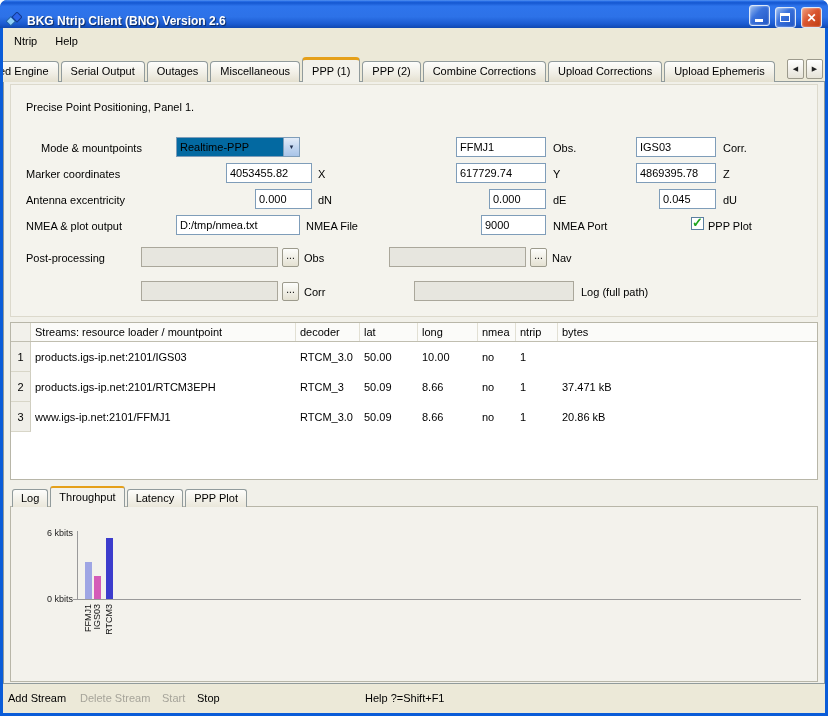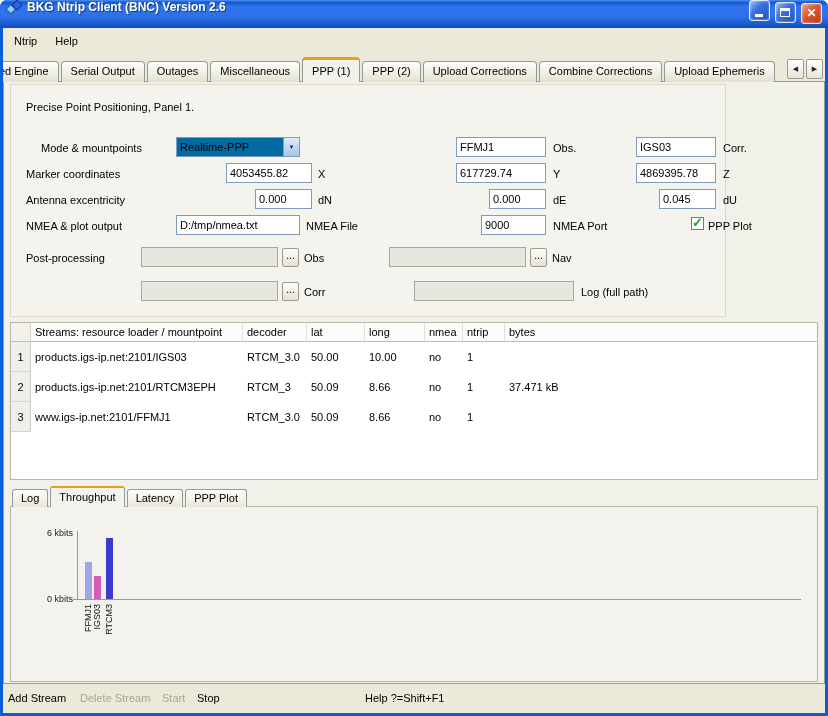--- a/index.html
+++ b/index.html
@@ -2,21 +2,21 @@
 <html><head>
 <meta charset="utf-8">
 <style>
   *{box-sizing:border-box;margin:0;padding:0;}
   body{font-family:"Liberation Sans",sans-serif;background:#fff;}
   .window{position:relative;width:828px;height:716px;background:#ECE9D8;overflow:hidden;
     border-radius:7px 7px 0 0;box-shadow:inset 0 0 0 3px #0A5CD8;font-size:11px;color:#000;}
   
   .titlebar{position:absolute;left:0;top:0;width:100%;height:28px;border-radius:7px 7px 0 0;
     background:linear-gradient(180deg,#5a96f0 0%,#2a70e8 4%,#1557d0 10%,#2e74ec 22%,#2d72e8 60%,#1a5ad0 86%,#1048b0 100%);
-    display:flex;align-items:flex-start;padding:0 6px;gap:5px;}
+    display:flex;align-items:flex-end;padding:0 6px;gap:5px;}
   .title-text{color:#fff;font-weight:bold;font-size:12px;text-shadow:1px 1px 1px rgba(0,0,0,.55);flex:1;white-space:nowrap;}
   .wbtn{width:21px;height:21px;border:1px solid #DDE8F8;border-radius:3px;display:inline-flex;align-items:center;justify-content:center;
     margin-left:2px;background:linear-gradient(135deg,#9EC0F0 0%,#3A72DC 40%,#1F55C4 100%);box-shadow:inset 0 0 2px rgba(255,255,255,.7);cursor:default;}
   .wbtn.close{background:linear-gradient(135deg,#F0A080 0%,#DA5630 45%,#BE3A10 100%);}
   .glyph-x{color:#fff;font-weight:bold;font-size:12px;line-height:1;}
   .glyph-min{display:block;width:8px;height:3px;background:#fff;margin-top:10px;}
   .glyph-max{display:block;width:10px;height:9px;border:1px solid #fff;border-top-width:3px;}
   
   .menubar{position:absolute;left:3px;top:28px;width:822px;height:25px;background:#ECE9D8;display:flex;align-items:center;padding-left:2px;}
   .menu-item{padding:3px 9px;}
@@ -25,42 +25,42 @@
   .tab{flex-shrink:0;height:21px;padding:3px 9px 0;border:1px solid #919B9C;border-bottom:none;border-radius:4px 4px 0 0;
     background:linear-gradient(180deg,#FDFDFB 0%,#F1EFE6 55%,#E4E0D0 100%);margin-right:2px;white-space:nowrap;z-index:2;}
   .tab.cut{margin-left:-14px;}
   .tab.active{height:25px;padding-top:5px;background:#F2F1EA;border-top:3px solid #E5A01A;z-index:3;}
   .tab-scrollers{position:absolute;right:5px;top:59px;display:flex;gap:2px;z-index:5;}
   .scroll-btn{width:17px;height:20px;border:1px solid #9C9A8C;background:linear-gradient(#FFFFFF,#E6E3D8);
     display:flex;align-items:center;justify-content:center;font-size:7px;border-radius:2px;color:#222;}
   
   .main-panel{position:absolute;left:3px;top:81px;width:822px;height:603px;background:#F1F0E9;border:1px solid #919B9C;z-index:1;}
   
-  .ppp-group{position:absolute;left:10px;top:84px;width:716px;height:233px;background:#F4F3ED;border:1px solid #DCD9CC;z-index:2;}
+  .ppp-group{position:absolute;left:10px;top:84px;width:808px;height:233px;background:#F4F3ED;border:1px solid #DCD9CC;z-index:2;}
   .lbl{position:absolute;white-space:nowrap;}
   .field{position:absolute;height:20px;border:1px solid #7F9DB9;background:#fff;font-family:"Liberation Sans",sans-serif;font-size:11px;padding:0 3px;}
   .field.disabled{background:#E7E6DF;border-color:#AAA79B;}
   .mini-btn{position:absolute;width:17px;height:19px;border:1px solid #9C9A8C;border-radius:2px;
     background:linear-gradient(#FDFDFB,#E4E1D2);font-size:10px;text-align:center;line-height:14px;}
   .combo{position:absolute;height:20px;border:1px solid #7F9DB9;background:#0369a1;display:flex;align-items:stretch;}
   .combo-text{flex:1;padding:3px 0 0 3px;}
   .combo-btn{width:16px;background:linear-gradient(180deg,#E3ECF8,#C2D6F0 50%,#A8C4E8);border-left:1px solid #7F9DB9;
     display:flex;align-items:center;justify-content:center;font-size:6px;color:#203050;}
   .checkbox{position:absolute;width:13px;height:13px;border:1px solid #5A7FA0;background:#fff;}
   .check{position:absolute;left:0;top:-3px;color:#1FA51F;font-size:13px;font-weight:bold;}
   
   .streams{position:absolute;left:10px;top:322px;width:808px;height:158px;background:#fff;border:1px solid #B8B6A8;z-index:2;display:flex;flex-direction:column;}
   .thead{display:flex;height:19px;border-bottom:1px solid #C0BEB0;background:#FBFBF9;flex-shrink:0;}
   .corner{width:20px;border-right:1px solid #D8D6C8;background:#F2F1EB;}
   .th{padding:3px 0 0 4px;border-right:1px solid #E2E0D4;white-space:nowrap;overflow:hidden;}
   .trow{display:flex;height:30px;flex-shrink:0;}
   .rownum{width:20px;background:#F0EFE9;border-right:1px solid #D0CEC0;border-bottom:1px solid #D8D6C8;
     display:flex;align-items:center;justify-content:center;}
   .td{padding-left:4px;display:flex;align-items:center;white-space:nowrap;overflow:hidden;}
-  .c0{width:212px;}.c1{width:64px;}.c2{width:58px;}.c3{width:60px;}.c4{width:38px;}.c5{width:42px;}.c6{flex:1;border-right:none;}
+  .c0{width:265px;}.c1{width:64px;}.c2{width:58px;}.c3{width:60px;}.c4{width:38px;}.c5{width:42px;}.c6{flex:1;border-right:none;}
   
   .btabs{position:absolute;left:12px;top:486px;height:21px;display:flex;align-items:flex-end;z-index:3;}
   .btab{height:18px;padding:2px 8px 0;border:1px solid #919B9C;border-bottom:none;border-radius:3px 3px 0 0;
     background:linear-gradient(180deg,#FDFDFB,#EAE7DA);margin-right:2px;white-space:nowrap;}
   .btab.active{height:21px;padding-top:3px;background:#F3F2EC;border-top:2px solid #E5A01A;}
   .chart-area{position:absolute;left:10px;top:506px;width:808px;height:176px;background:#F3F2EC;border:1px solid #B8B6A8;z-index:2;}
   .ytick{position:absolute;left:8px;width:54px;text-align:right;font-size:9px;color:#222;}
   .yaxis{position:absolute;left:66px;top:24px;width:1px;height:69px;background:#9a9a9a;}
   .xaxis{position:absolute;left:62px;top:92px;width:728px;height:1px;background:#9a9a9a;}
   .plot{position:absolute;left:67px;top:26px;width:720px;height:66px;}
@@ -101,22 +101,22 @@
     <span class="menu-item">Help</span>
   </div>
 
   <div class="tabbar">
     <div class="tab cut">ed Engine</div>
     <div class="tab">Serial Output</div>
     <div class="tab">Outages</div>
     <div class="tab">Miscellaneous</div>
     <div class="tab active">PPP (1)</div>
     <div class="tab">PPP (2)</div>
+    <div class="tab">Combine Corrections</div>
     <div class="tab">Upload Corrections</div>
-    <div class="tab">Combine Corrections</div>
     <div class="tab">Upload Ephemeris</div>
   </div>
   <div class="tab-scrollers">
     <div class="scroll-btn">
         <span>◀</span>
       </div>
     <div class="scroll-btn">
         <span>▶</span>
       </div>
   </div>
@@ -208,20 +208,21 @@
       <div class="td c6">37.471 kB</div>
     </div>
     <div class="trow">
       <div class="rownum">3</div>
       <div class="td c0">www.igs-ip.net:2101/FFMJ1</div>
       <div class="td c1">RTCM_3.0</div>
       <div class="td c2">50.09</div>
       <div class="td c3">8.66</div>
       <div class="td c4">no</div>
       <div class="td c5">1</div>
+      <div class="td c6">20.86 kB</div>
     </div>
   </div>
 
   <div class="btabs">
     <div class="btab">Log</div>
     <div class="btab active">Throughput</div>
     <div class="btab">Latency</div>
     <div class="btab">PPP Plot</div>
   </div>
 

